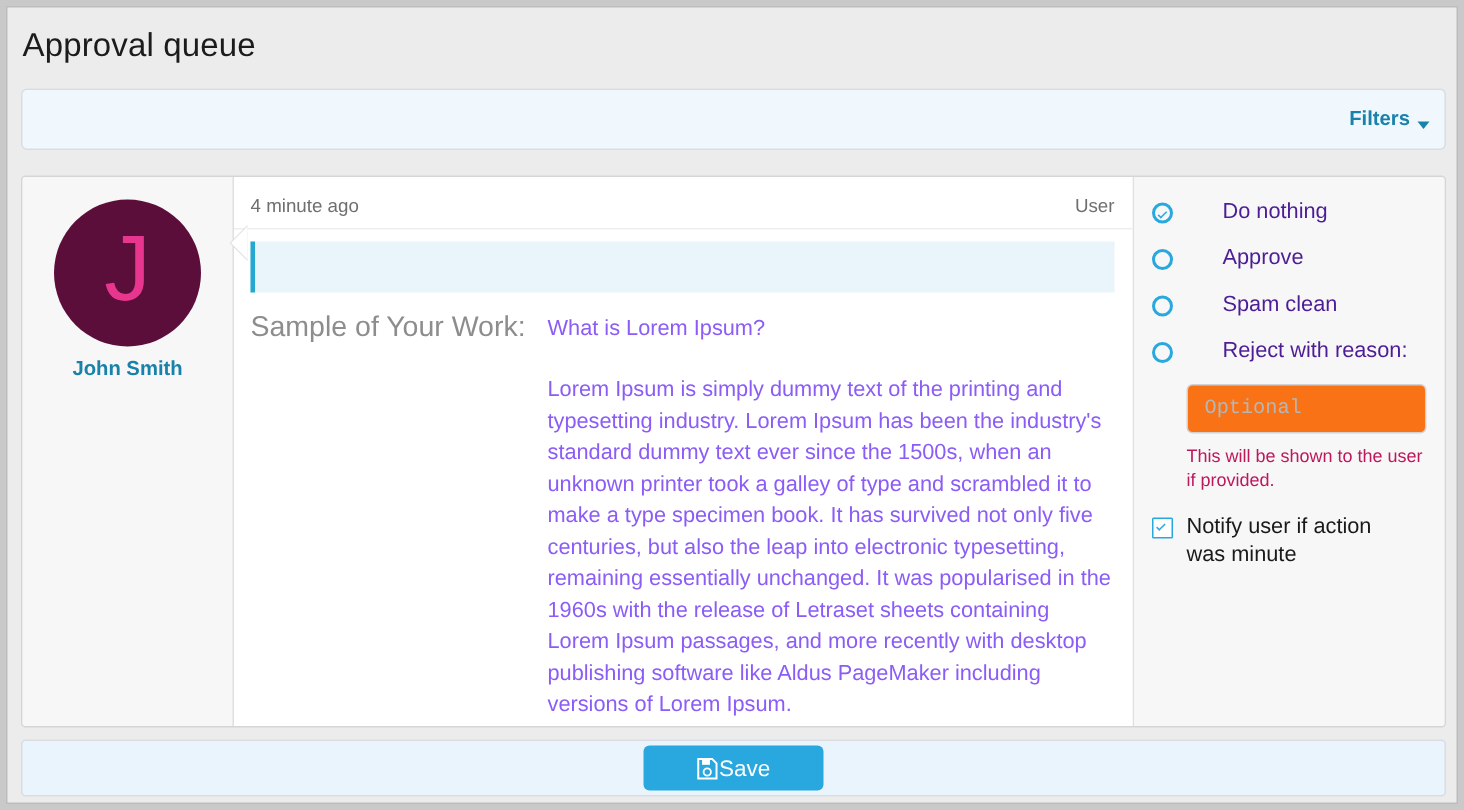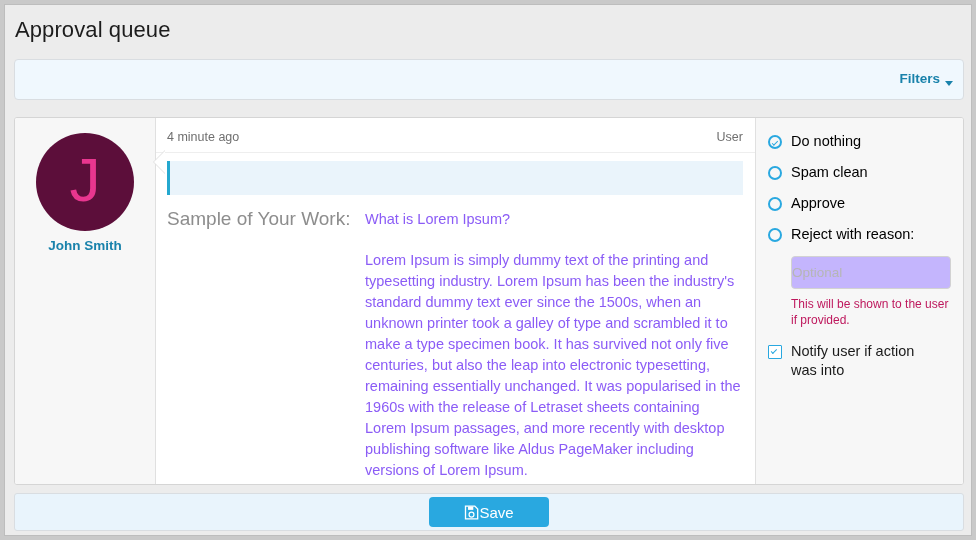--- a/index.html
+++ b/index.html
@@ -233,33 +233,34 @@
     left: 2px;
     top: 3.6px;
     width: 5px;
     height: 2.2px;
     border-left: 1.6px solid #29a8e0;
     border-bottom: 1.6px solid #29a8e0;
     transform: rotate(-45deg);
   }
   .radio-label {
     font-size: 14.5px;
-    color: #000000;
+    color: #4c1d95;
     line-height: 19px;
+    margin-left: 24px;
   }
 
   .optional-input {
     display: block;
     width: 160px;
     margin: 6px 0 0 23px;
-    padding: 8px 0;
+    padding: 8px 11px;
     font-size: 13.5px;
-    font-family: Liberation Sans, sans-serif;
+    font-family: Liberation Mono, monospace;
     color: #333;
-    background: #c4b5fd;
+    background: #f97316;
     border: 1px solid #d2d2d2;
     border-radius: 4px;
     box-sizing: border-box;
     outline: none;
   }
   .optional-input::placeholder { color: #b6b6b6; }
 
   .hint {
     margin: 7px 0 0 23px;
     width: 165px;
@@ -381,40 +382,40 @@
 
     <div class="actions-col">
 
       <label class="radio-item">
         <span class="radio-mark checked"></span>
         <span class="radio-label">Do nothing</span>
       </label>
 
       <label class="radio-item">
         <span class="radio-mark"></span>
-        <span class="radio-label">Spam clean</span>
+        <span class="radio-label">Approve</span>
       </label>
 
       <label class="radio-item">
         <span class="radio-mark"></span>
-        <span class="radio-label">Approve</span>
+        <span class="radio-label">Spam clean</span>
       </label>
 
       <label class="radio-item">
         <span class="radio-mark"></span>
         <span class="radio-label">Reject with reason:</span>
       </label>
 
       <input class="optional-input" type="text" placeholder="Optional" style="">
 
       <div class="hint">This will be shown to the user if provided.</div>
 
       <label class="check-item">
         <span class="check-mark checked"></span>
-        <span class="check-label">Notify user if action was into</span>
+        <span class="check-label">Notify user if action was minute</span>
       </label>
 
     </div>
   </div>
 
   <div class="footer">
     <button class="save-button">
       <svg class="save-icon" width="15" height="15" viewBox="0 0 16 16">
         <path d="M1.6 1.1h9.9l3.1 3.1v10.7H1.6z" fill="none" stroke="#ffffff" stroke-width="1.4"></path>
         <rect x="4.3" y="1.6" width="5.6" height="3.6" fill="#ffffff"></rect>

